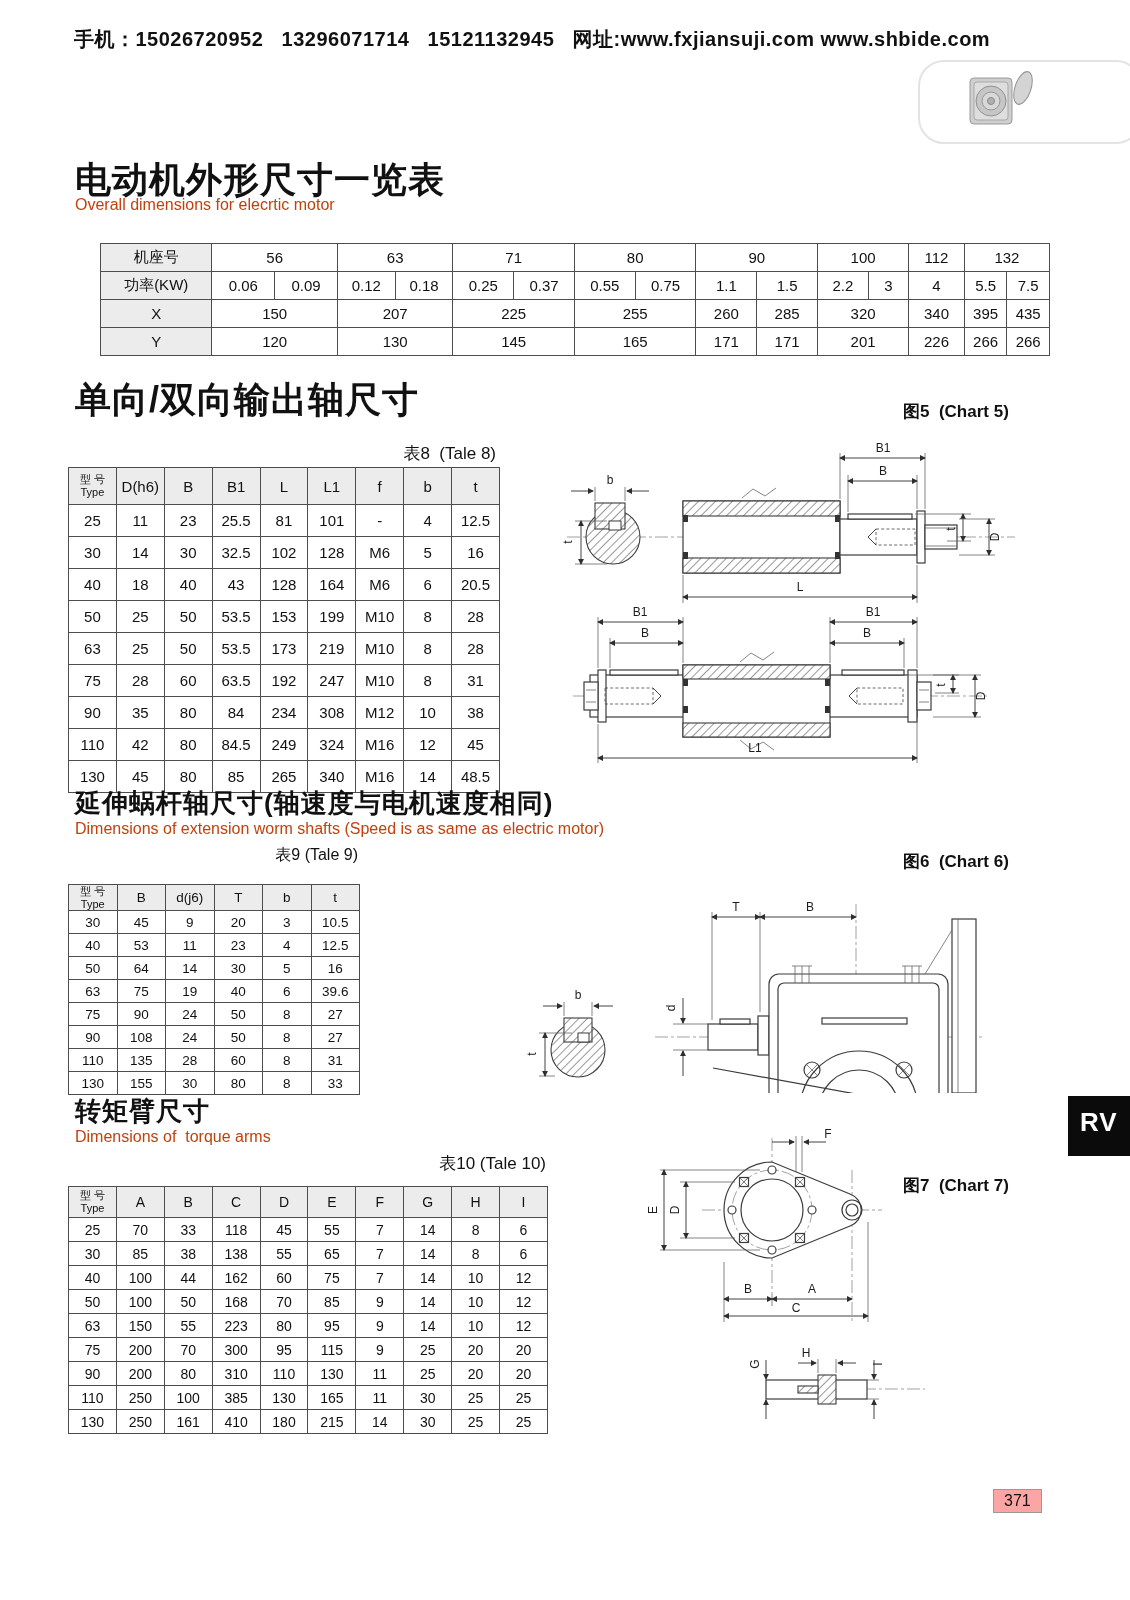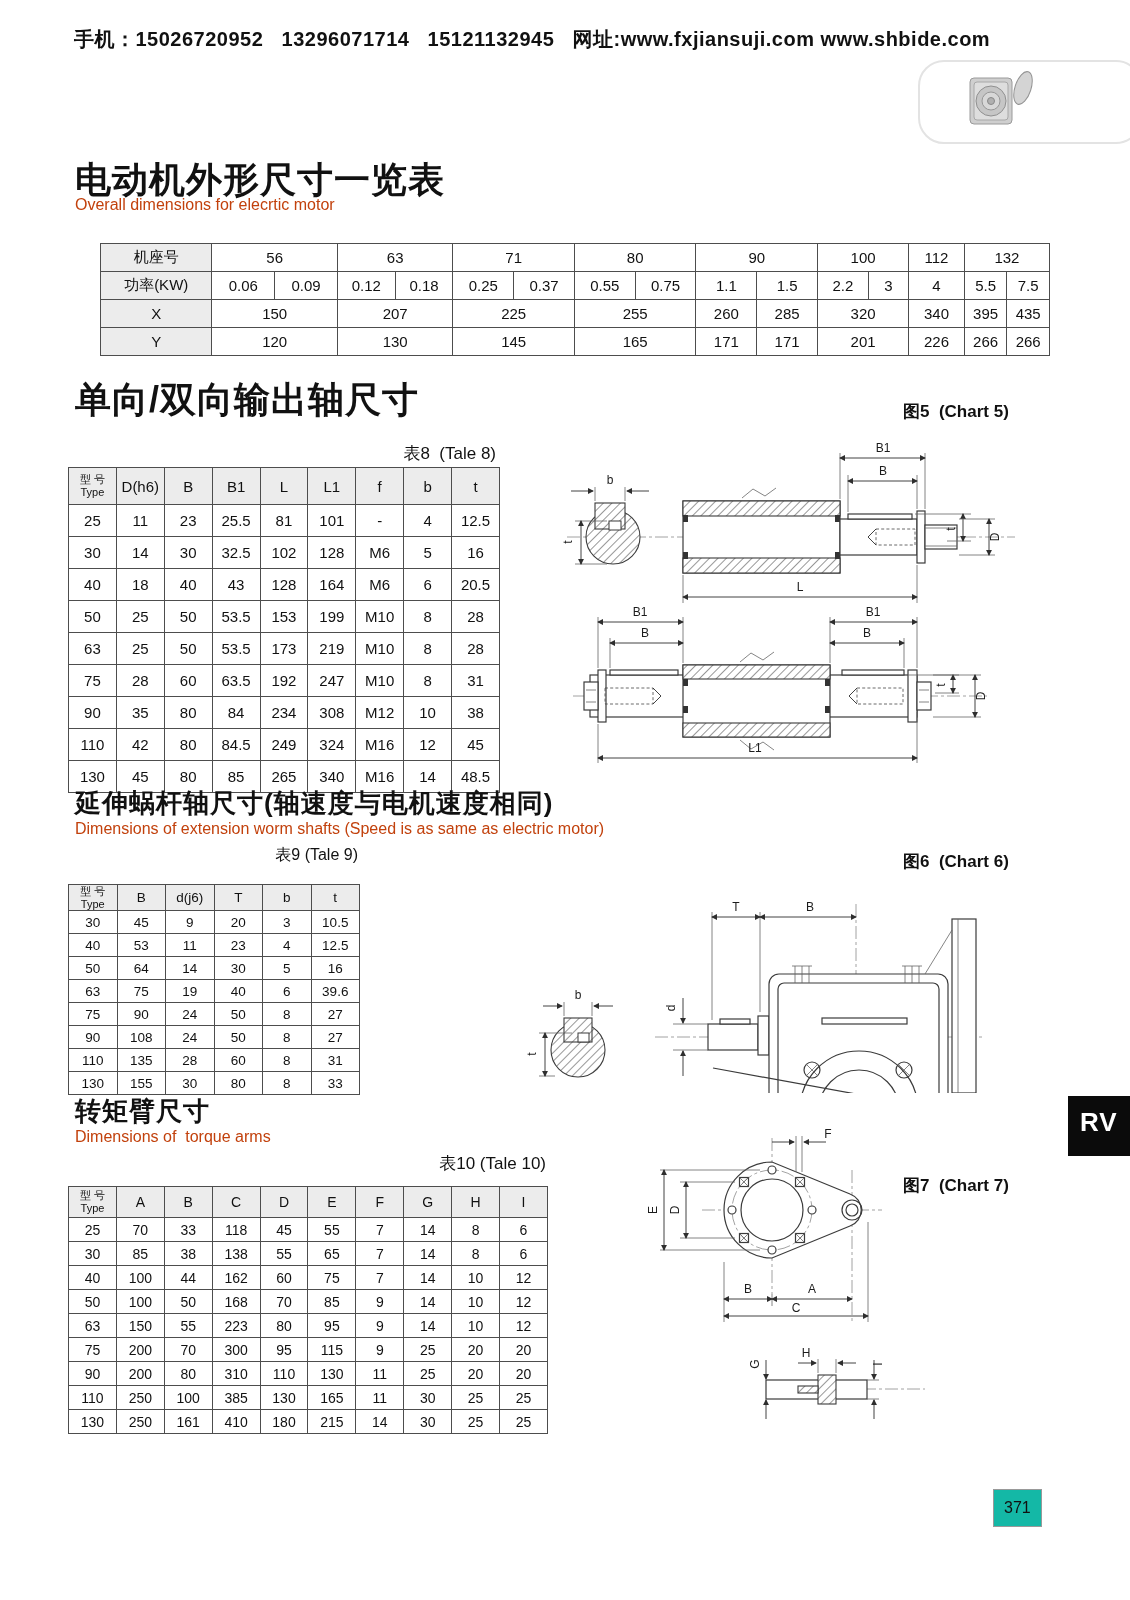--- a/index.html
+++ b/index.html
@@ -27,21 +27,21 @@
   #table8 thead th{height:36px;font-size:15px;}
   #table9{width:292px;}
   #table9 td{height:22px;font-size:13.5px;}
   #table9 thead th{height:22px;font-size:13.5px;}
   #table10{width:480px;}
   #table10 td{height:23px;font-size:14px;}
   #table10 thead th{height:30px;font-size:14px;}
   #table8 thead th:first-child,#table9 thead th:first-child,#table10 thead th:first-child{font-size:11px;line-height:1.15;}
   .rv-tab{left:1068px;top:1096px;width:62px;height:60px;background:#0b0b0b;color:#fff;
           font-size:26px;font-weight:700;line-height:52px;padding-left:12px;box-sizing:border-box;letter-spacing:1px;}
-  .page-num{left:993px;top:1489px;border:1px solid #999;padding:9px 10px;font-size:16px;background:#14b8a6;}
+  .page-num{left:993px;top:1489px;border:1px solid #999;padding:2px 10px;font-size:16px;background:#fca5a5;}
   
   .ol{fill:#fff;stroke:#3b3b3b;stroke-width:1.2;}
   .hf{fill:url(#hpat);stroke:#3b3b3b;stroke-width:1.1;}
   .nf{fill:none;stroke:#3b3b3b;stroke-width:1.2;}
   .sl{fill:#333;stroke:none;}
   .dim{stroke:#2e2e2e;stroke-width:.9;fill:none;}
   .ext{stroke:#666;stroke-width:.8;fill:none;}
   .cl{stroke:#8a8a8a;stroke-width:.8;fill:none;stroke-dasharray:13 3 3 3;}
   .thr{stroke:#444;stroke-width:.8;fill:none;stroke-dasharray:3 2.2;}
   .dt{font:12px "Liberation Sans","DejaVu Sans",sans-serif;fill:#1c1c1c;text-anchor:middle;}

